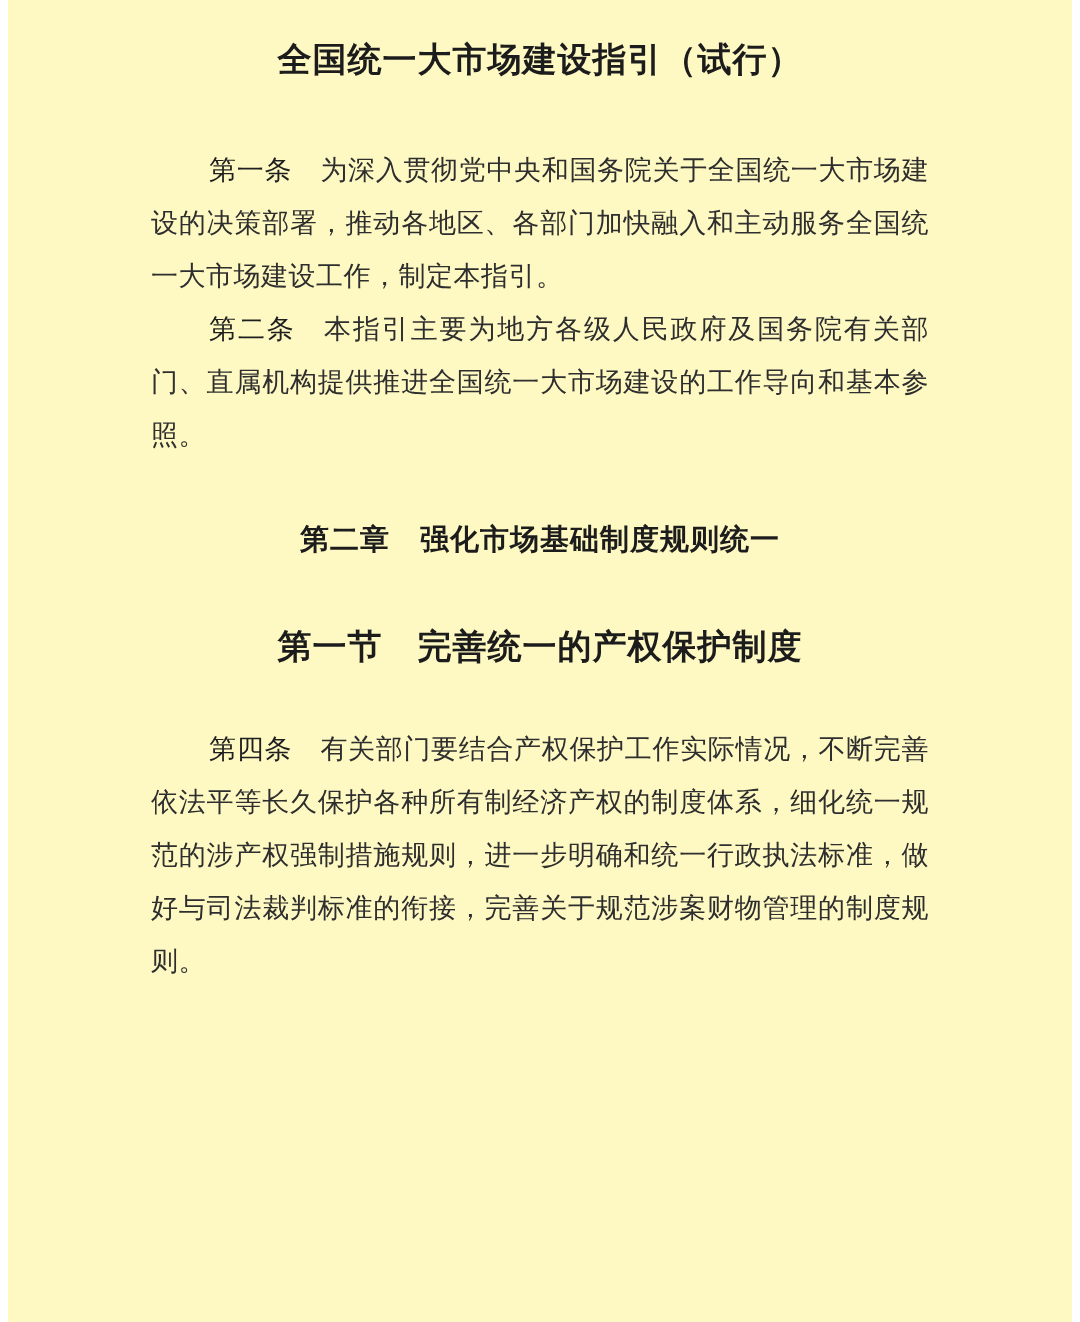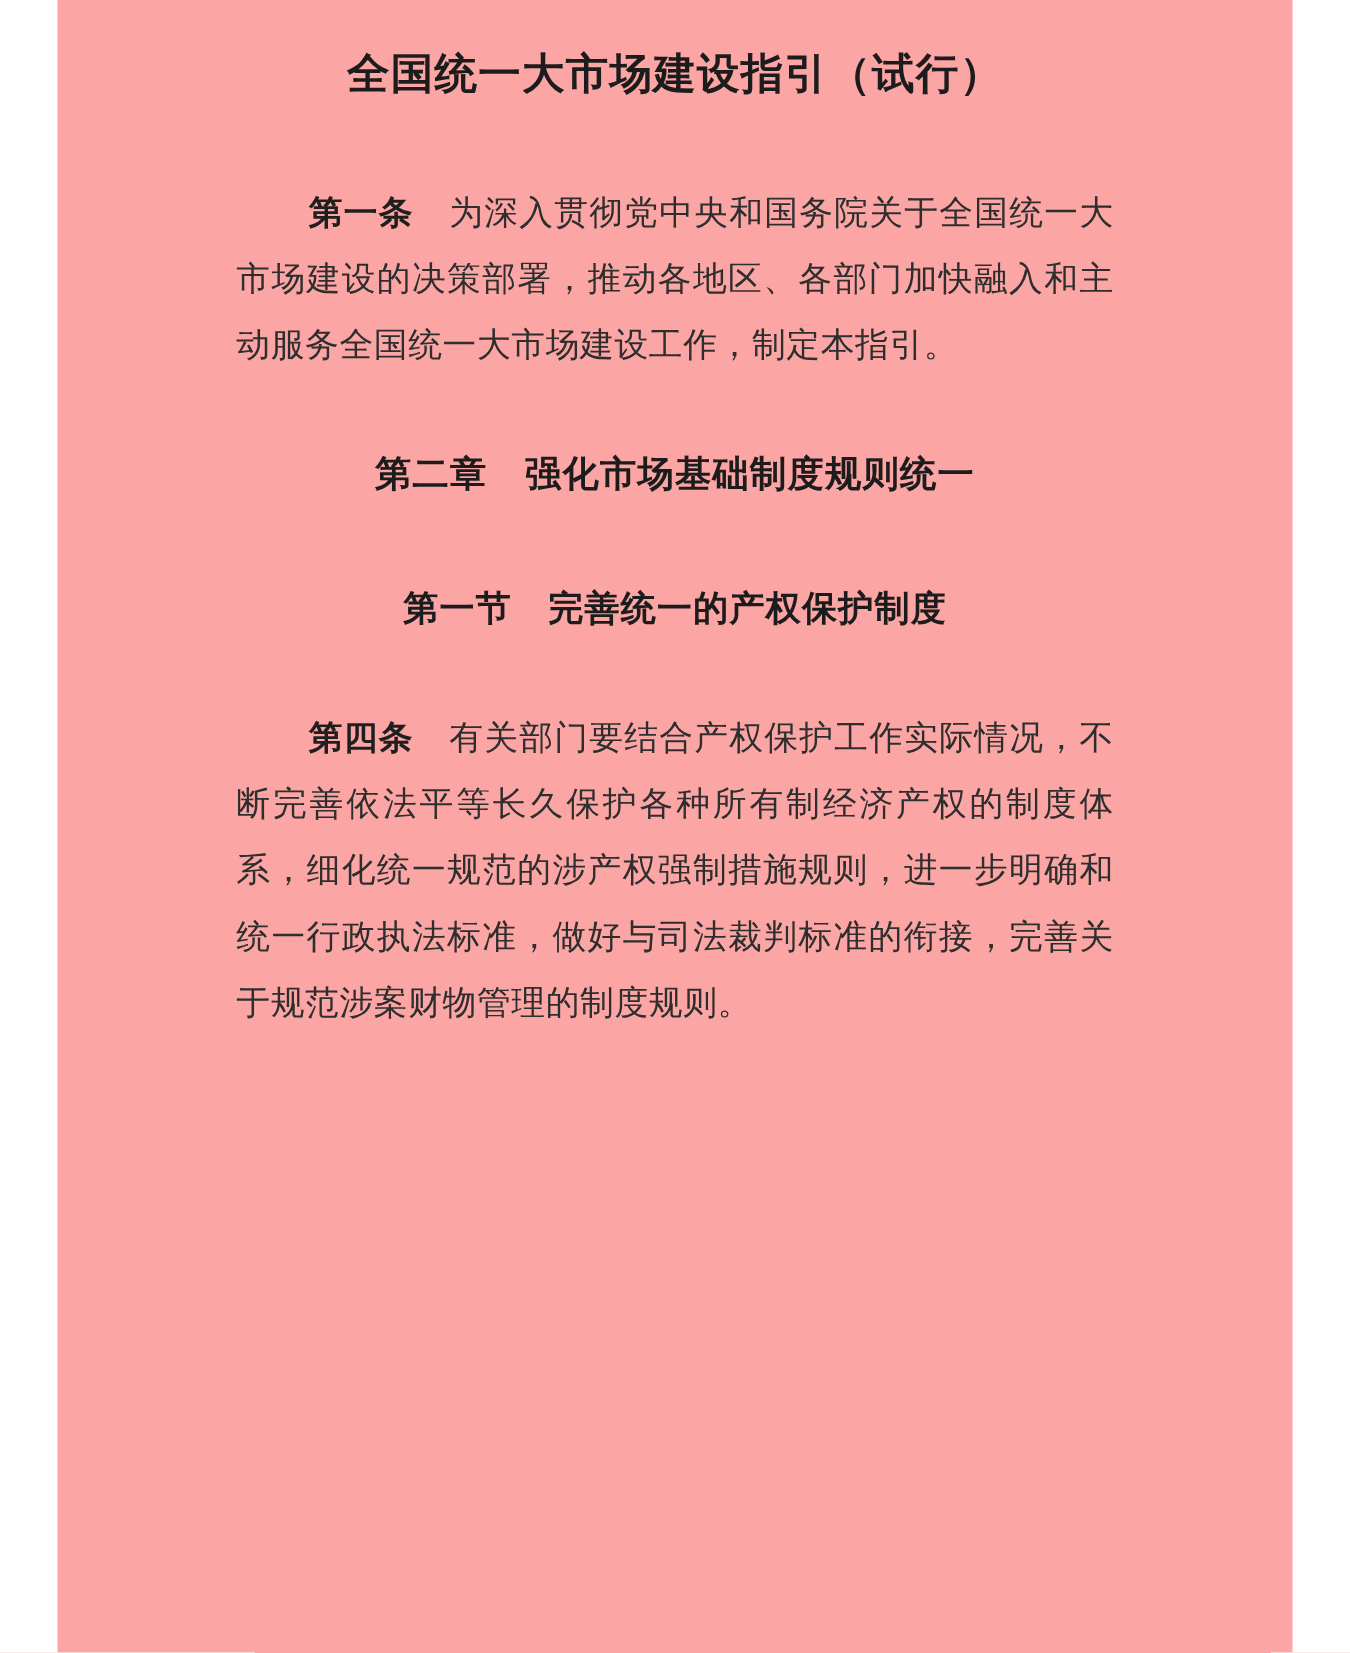--- a/index.html
+++ b/index.html
@@ -2,24 +2,24 @@
 <html lang="zh"><head>
 <meta charset="utf-8">
 <style>
   html, body {
     margin: 0;
     padding: 0;
     background: #ffffff;
   }
   .page {
     position: relative;
-    width: 988px;
+    width: 1064px;
     height: 1322px;
     margin: 0 auto;
-    background: #fca5a5;
+    background: #fef9c3;
     box-sizing: border-box;
     padding: 38px 143px 0 143px;
     overflow: hidden;
     font-family: "Liberation Serif", "DejaVu Serif", serif;
     color: #2e2e2e;
   }
   .doc-title {
     margin: 0;
     text-align: center;
     font-size: 34px;
@@ -36,21 +36,21 @@
     font-weight: bold;
     letter-spacing: 1px;
     color: #1c1c1c;
   }
   .chapter-heading.chapter-2 {
     margin-top: 58px;
   }
   .section-heading {
     margin: 70px 0 0 0;
     text-align: center;
-    font-size: 28px;
+    font-size: 34px;
     line-height: 38px;
     font-weight: bold;
     letter-spacing: 1px;
     color: #1c1c1c;
   }
   .article {
     margin: 0;
     font-size: 27px;
     line-height: 53px;
     letter-spacing: 0.5px;
@@ -58,35 +58,36 @@
     text-indent: 2.15em;
     color: #2e2e2e;
   }
   .article.first-after-chapter-1 {
     margin-top: 62px;
   }
   .article.first-after-section {
     margin-top: 57px;
   }
   .article-label {
-    font-weight: bold;
+    font-weight: normal;
     color: #1f1f1f;
     margin-right: 1.05em;
   }
 </style>
 </head>
 <body>
 
 <div class="page">
 
   <h1 class="doc-title">全国统一大市场建设指引（试行）</h1>
 
 
   <p class="article first-after-chapter-1"><span class="article-label">第一条</span><span class="article-text">为深入贯彻党中央和国务院关于全国统一大市场建设的决策部署，推动各地区、各部门加快融入和主动服务全国统一大市场建设工作，制定本指引。</span></p>
 
+  <p class="article"><span class="article-label">第二条</span><span class="article-text">本指引主要为地方各级人民政府及国务院有关部门、直属机构提供推进全国统一大市场建设的工作导向和基本参照。</span></p>
 
 
   <h2 class="chapter-heading chapter-2">第二章　强化市场基础制度规则统一</h2>
 
   <h3 class="section-heading">第一节　完善统一的产权保护制度</h3>
 
   <p class="article first-after-section"><span class="article-label">第四条</span><span class="article-text">有关部门要结合产权保护工作实际情况，不断完善依法平等长久保护各种所有制经济产权的制度体系，细化统一规范的涉产权强制措施规则，进一步明确和统一行政执法标准，做好与司法裁判标准的衔接，完善关于规范涉案财物管理的制度规则。</span></p>
 
 </div>
 

